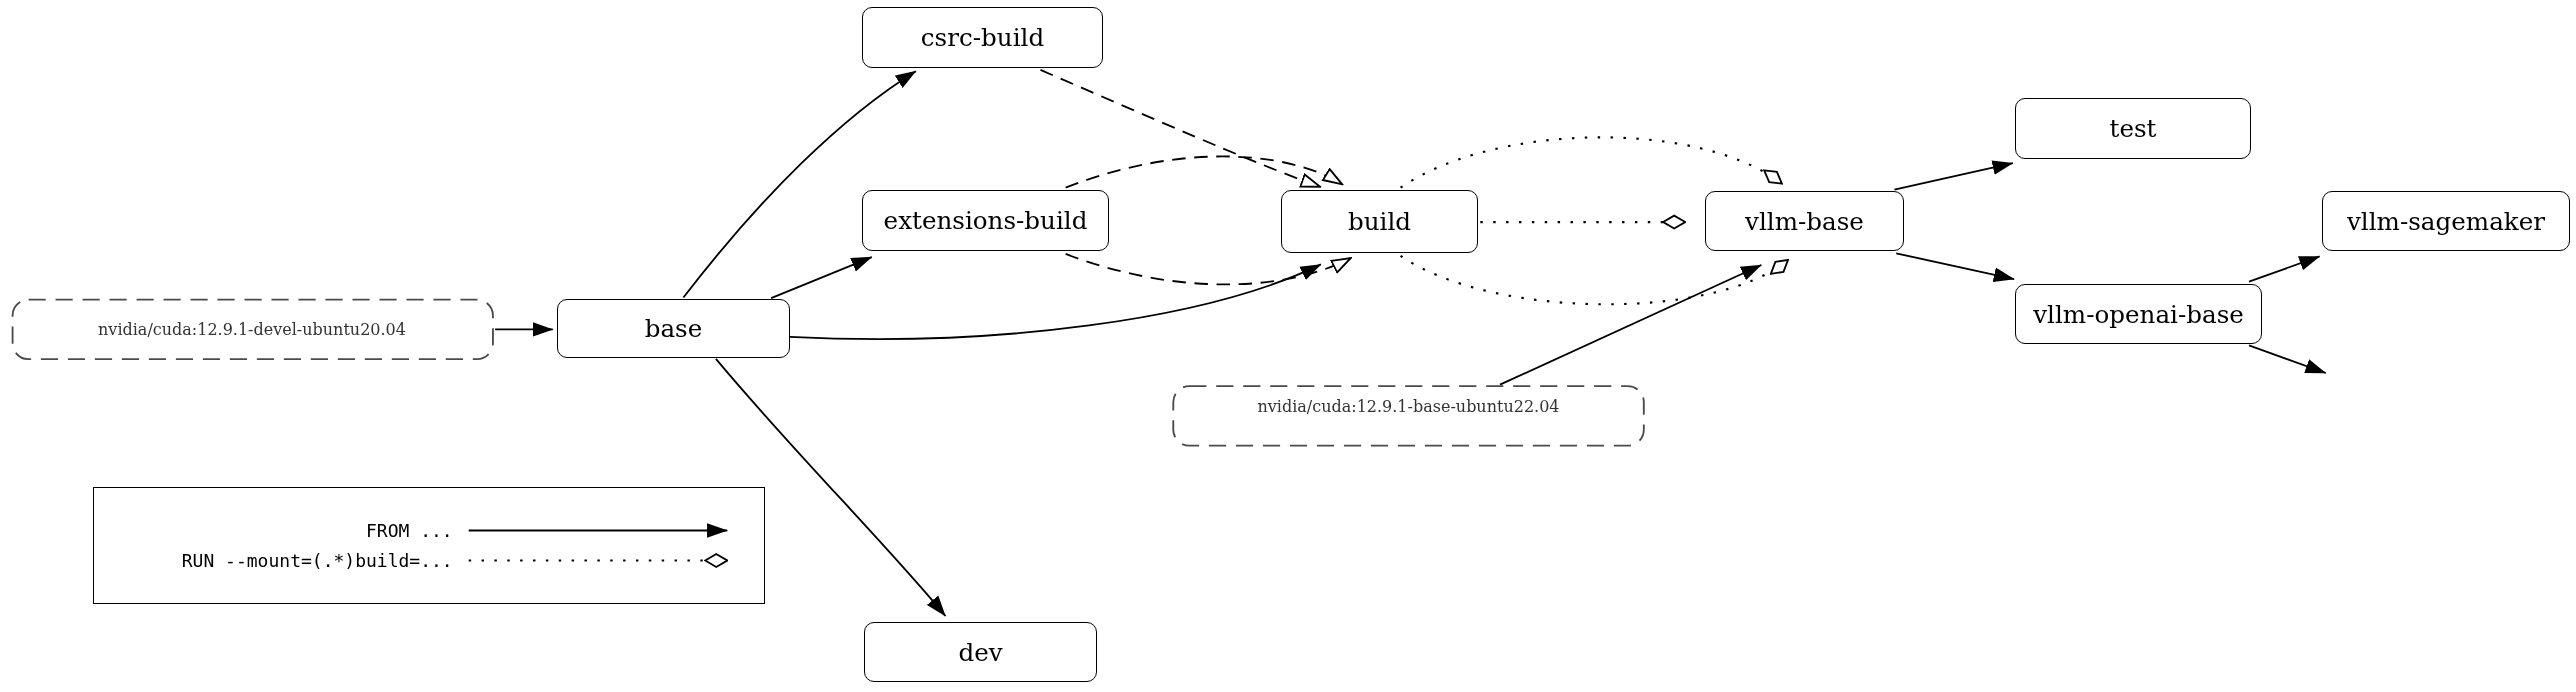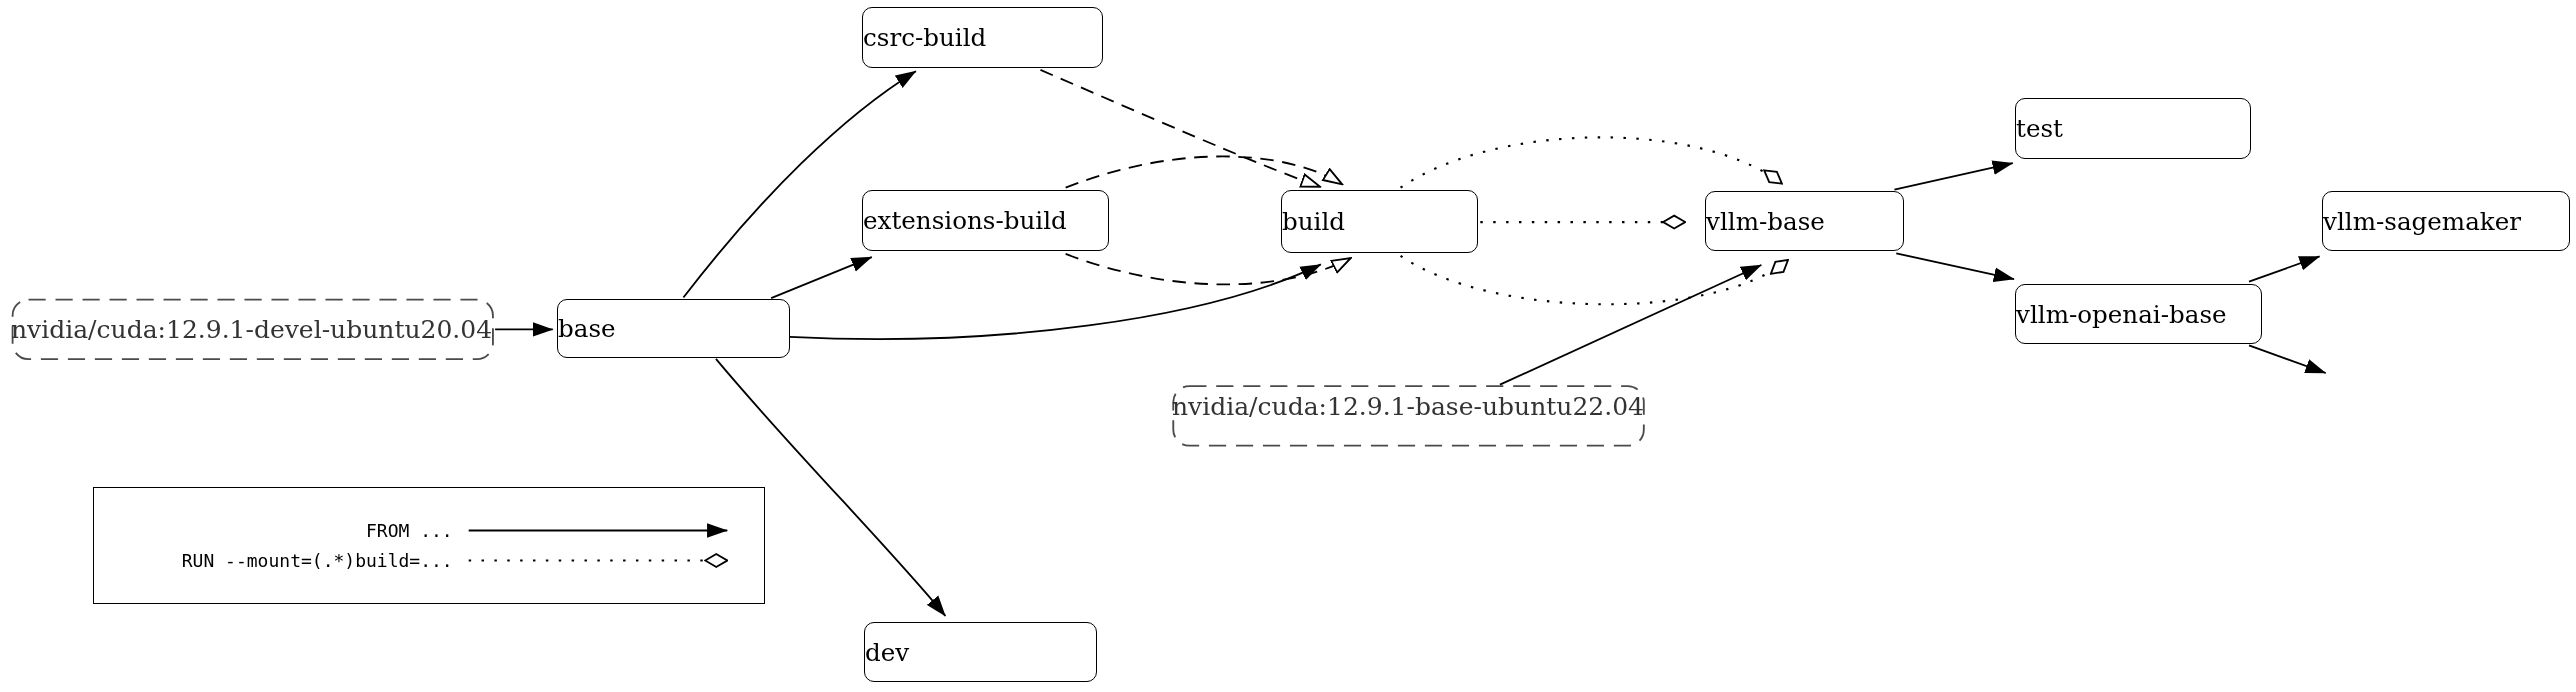--- a/index.html
+++ b/index.html
@@ -13,26 +13,26 @@
     position:relative; width:2576px; height:692px; background:var(--background);
     overflow:hidden; font-family:"DejaVu Serif", serif;
   }
   .edges{position:absolute; left:0; top:0; width:2576px; height:692px;}
   .edge{stroke:var(--edge); stroke-width:3; fill:none;}
   .edge.dashed{stroke-dasharray:22 14;}
   .edge.dotted{stroke-width:3.5; stroke-dasharray:4 17;}
   .ext-rect{fill:#ffffff; stroke:var(--base-image-stroke); stroke-width:3; stroke-dasharray:28 16;}
   .node{
     position:absolute; box-sizing:border-box;
-    display:flex; align-items:center; justify-content:flex-start;
+    display:flex; align-items:center; justify-content:center;
     background:var(--node-fill); border:1.8px solid var(--node-stroke);
     border-radius:10px; font-size:24.6px; color:#000; white-space:nowrap;
   }
   .node.highlight{background:var(--highlight-fill);}
-  .node.ext{background:transparent; border:none; color:var(--base-image-text); font-size:25px;}
+  .node.ext{background:transparent; border:none; color:var(--base-image-text); font-size:16px;}
   .legend{
     position:absolute; left:93px; top:487px; width:672px; height:117px;
     box-sizing:border-box; background:#fff; border:1.8px solid #000;
     display:flex; flex-direction:column; justify-content:center;
     padding:3.7px 11px 3.7px 6.1px;
     font-family:"DejaVu Sans Mono", monospace;
   }
   .legend-row{display:flex; align-items:center; height:30px;}
   .legend-label{flex:1; text-align:right; font-size:18px; color:#000; padding-right:12.3px; white-space:pre;}
   .legend-sample{flex:0 0 288px; height:27px;}

